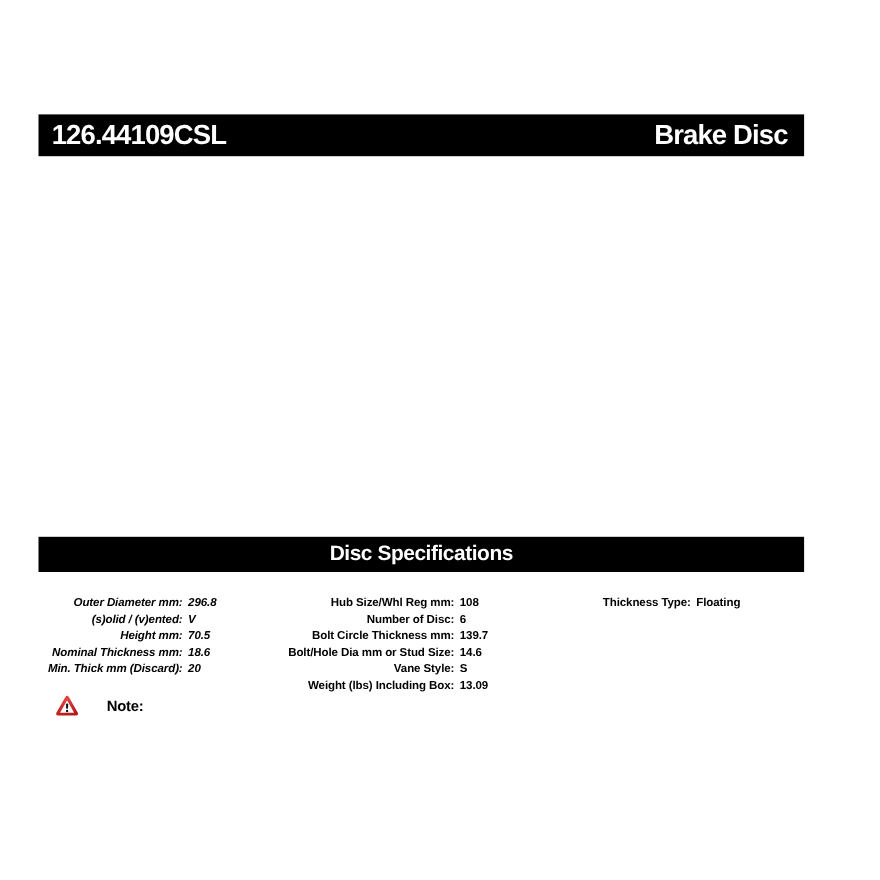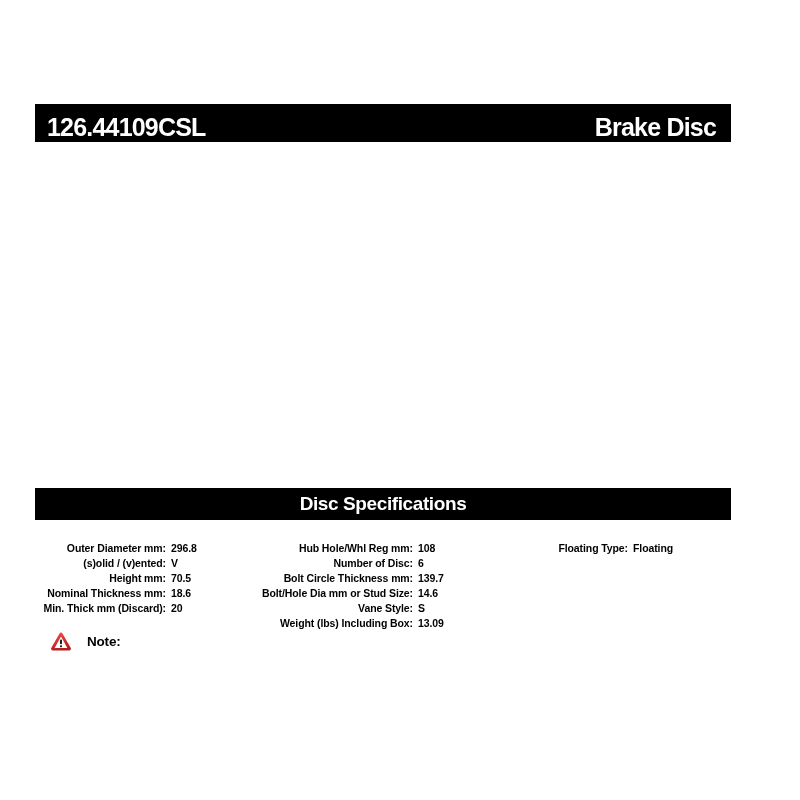--- a/index.html
+++ b/index.html
@@ -19,21 +19,21 @@
     width: 696px;
     background: #000000;
     color: #ffffff;
     box-sizing: border-box;
   }
   .header-bar {
     top: 104px;
     height: 38px;
     display: flex;
     justify-content: space-between;
-    align-items: flex-end;
+    align-items: center;
     padding: 0 15px 0 12px;
     font-size: 25px;
     letter-spacing: -0.8px;
     white-space: nowrap;
   }
   .spec-title-bar {
     top: 488px;
     height: 32px;
     display: flex;
     justify-content: center;
@@ -45,32 +45,33 @@
   .spec-row {
     display: flex;
     height: 15px;
     line-height: 15px;
     font-size: 10.5px;
     letter-spacing: -0.1px;
     white-space: nowrap;
   }
   .spec-label { display: inline-block; text-align: right; }
   .spec-value { margin-left: 5px; text-align: left; }
-  .spec-col-1 { left: 35px; }
+  .spec-col-1 { left: 35px; font-style: italic; }
   .spec-col-1 .spec-label { width: 131px; }
   .spec-col-2 { left: 230px; }
   .spec-col-2 .spec-label { width: 183px; }
   .spec-col-3 { left: 520px; }
   .spec-col-3 .spec-label { width: 108px; }
   .note-row {
     position: absolute;
     left: 50px;
     top: 629px;
     display: flex;
     align-items: flex-start;
+    gap: 10px;
   }
   .warn-icon svg { display: block; }
   .note-label {
     margin-left: 15px;
     font-size: 13.5px;
     line-height: 25px;
     letter-spacing: -0.2px;
   }
 </style>
 </head>
@@ -105,21 +106,21 @@
       <span class="spec-value">18.6</span>
     </div>
     <div class="spec-row">
       <span class="spec-label">Min. Thick mm (Discard):</span>
       <span class="spec-value">20</span>
     </div>
   </section>
 
   <section class="spec-col spec-col-2">
     <div class="spec-row">
-      <span class="spec-label">Hub Hole/Whl Reg mm:</span>
+      <span class="spec-label">Hub Size/Whl Reg mm:</span>
       <span class="spec-value">108</span>
     </div>
     <div class="spec-row">
       <span class="spec-label">Number of Disc:</span>
       <span class="spec-value">6</span>
     </div>
     <div class="spec-row">
       <span class="spec-label">Bolt Circle Thickness mm:</span>
       <span class="spec-value">139.7</span>
     </div>
@@ -132,21 +133,21 @@
       <span class="spec-value">S</span>
     </div>
     <div class="spec-row">
       <span class="spec-label">Weight (lbs) Including Box:</span>
       <span class="spec-value">13.09</span>
     </div>
   </section>
 
   <section class="spec-col spec-col-3">
     <div class="spec-row">
-      <span class="spec-label">Floating Type:</span>
+      <span class="spec-label">Thickness Type:</span>
       <span class="spec-value">Floating</span>
     </div>
   </section>
 
   <div class="note-row">
     <span class="warn-icon">
       <svg viewBox="0 0 64 60" width="22" height="24" aria-hidden="true">
         <defs>
           <linearGradient id="warngrad" x1="0" y1="0" x2="0.35" y2="1">
             <stop offset="0" stop-color="#ef5350"></stop>

